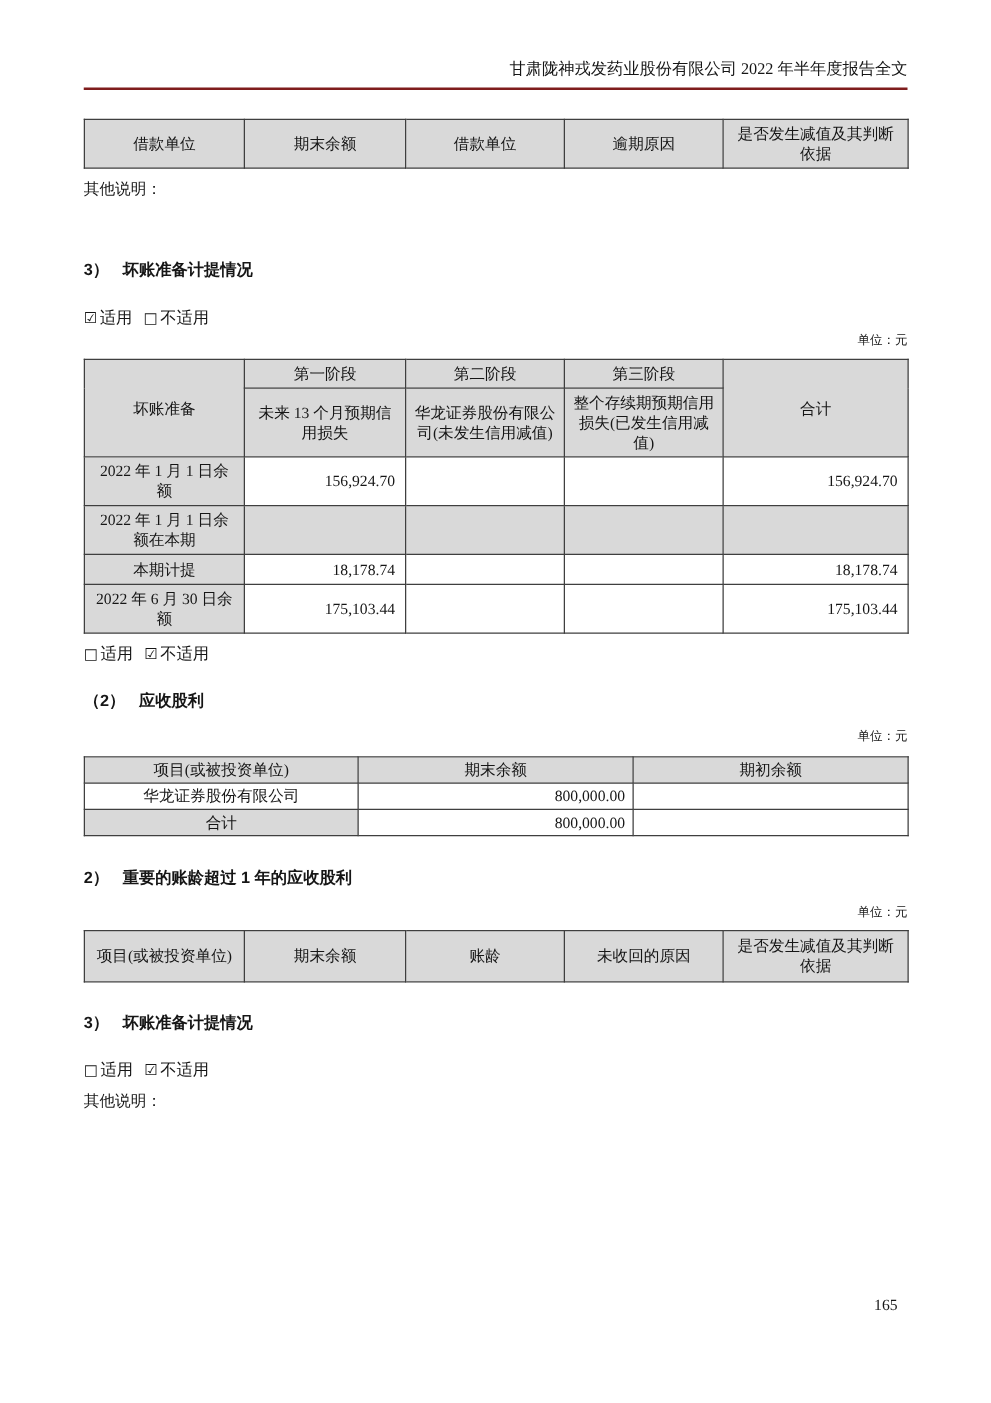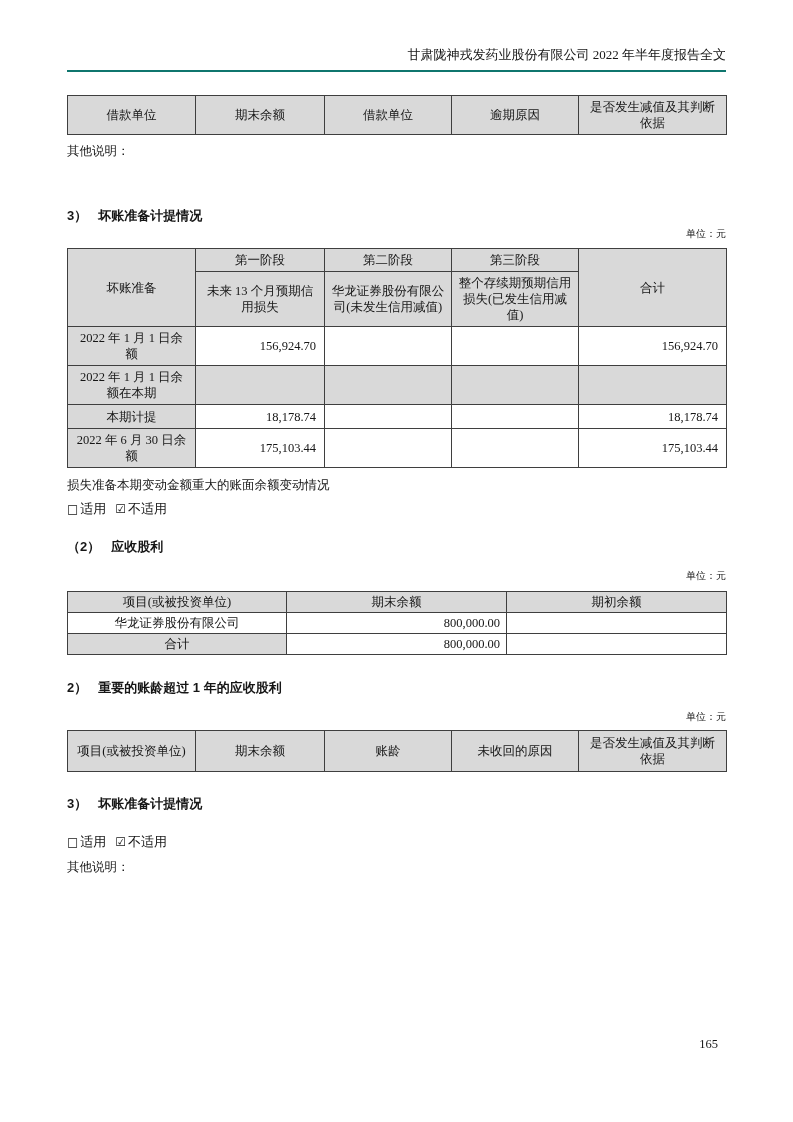--- a/index.html
+++ b/index.html
@@ -11,21 +11,21 @@
   }
   .page {
     position:relative; width:793px; height:1122px;
     background:#ffffff; overflow:hidden;
   }
   .content { margin:0 67px; width:659px; }
 
   .doc-header {
     padding-top:46px; padding-bottom:7px;
     text-align:right; font-size:13px; line-height:17px;
-    border-bottom:2px solid #0f766e;
+    border-bottom:2px solid #7f1d1d;
   }
 
   table {
     border-collapse:collapse; table-layout:fixed;
     width:659px; border:1.5px solid #2a2a2a;
   }
   td {
     border:1px solid #3f3f3f;
     font-size:12.5px; line-height:16px;
     padding:3px 6px; vertical-align:middle;
@@ -101,20 +101,21 @@
         <td class="grey center">逾期原因</td>
         <td class="grey center">是否发生减值及其判断依据</td>
       </tr>
     </tbody>
       </table>
 
     <p class="note">其他说明：</p>
 
     <p class="heading h-baddebt"><span class="num-part">3）</span><span>坏账准备计提情况</span></p>
 
+    <p class="check-line"><span class="chk">☑</span><span>适用</span><span class="grp2 chk">□</span><span>不适用</span></p>
 
     <p class="unit">单位：元</p>
 
     <table class="t-stages">
       <colgroup>
           <col style="width:128px">
           <col style="width:129px">
           <col style="width:127px">
           <col style="width:127px">
           <col style="width:148px">
@@ -156,21 +157,20 @@
       <tr>
         <td class="grey lbl r">2022 年 6 月 30 日余额</td>
         <td class="num r">175,103.44</td>
         <td class="r"></td>
         <td class="r"></td>
         <td class="num r">175,103.44</td>
       </tr>
     </tbody>
       </table>
 
-    <p class="note h-loss-note">损失准备本期变动金额重大的账面余额变动情况</p>
 
     <p class="check-line tight"><span class="chk">□</span><span>适用</span><span class="grp2 chk">☑</span><span>不适用</span></p>
 
     <p class="heading h-div"><span class="num-part">（2）</span><span>应收股利</span></p>
 
 
     <p class="unit unit-mt">单位：元</p>
 
     <table class="t-div">
       <colgroup>

